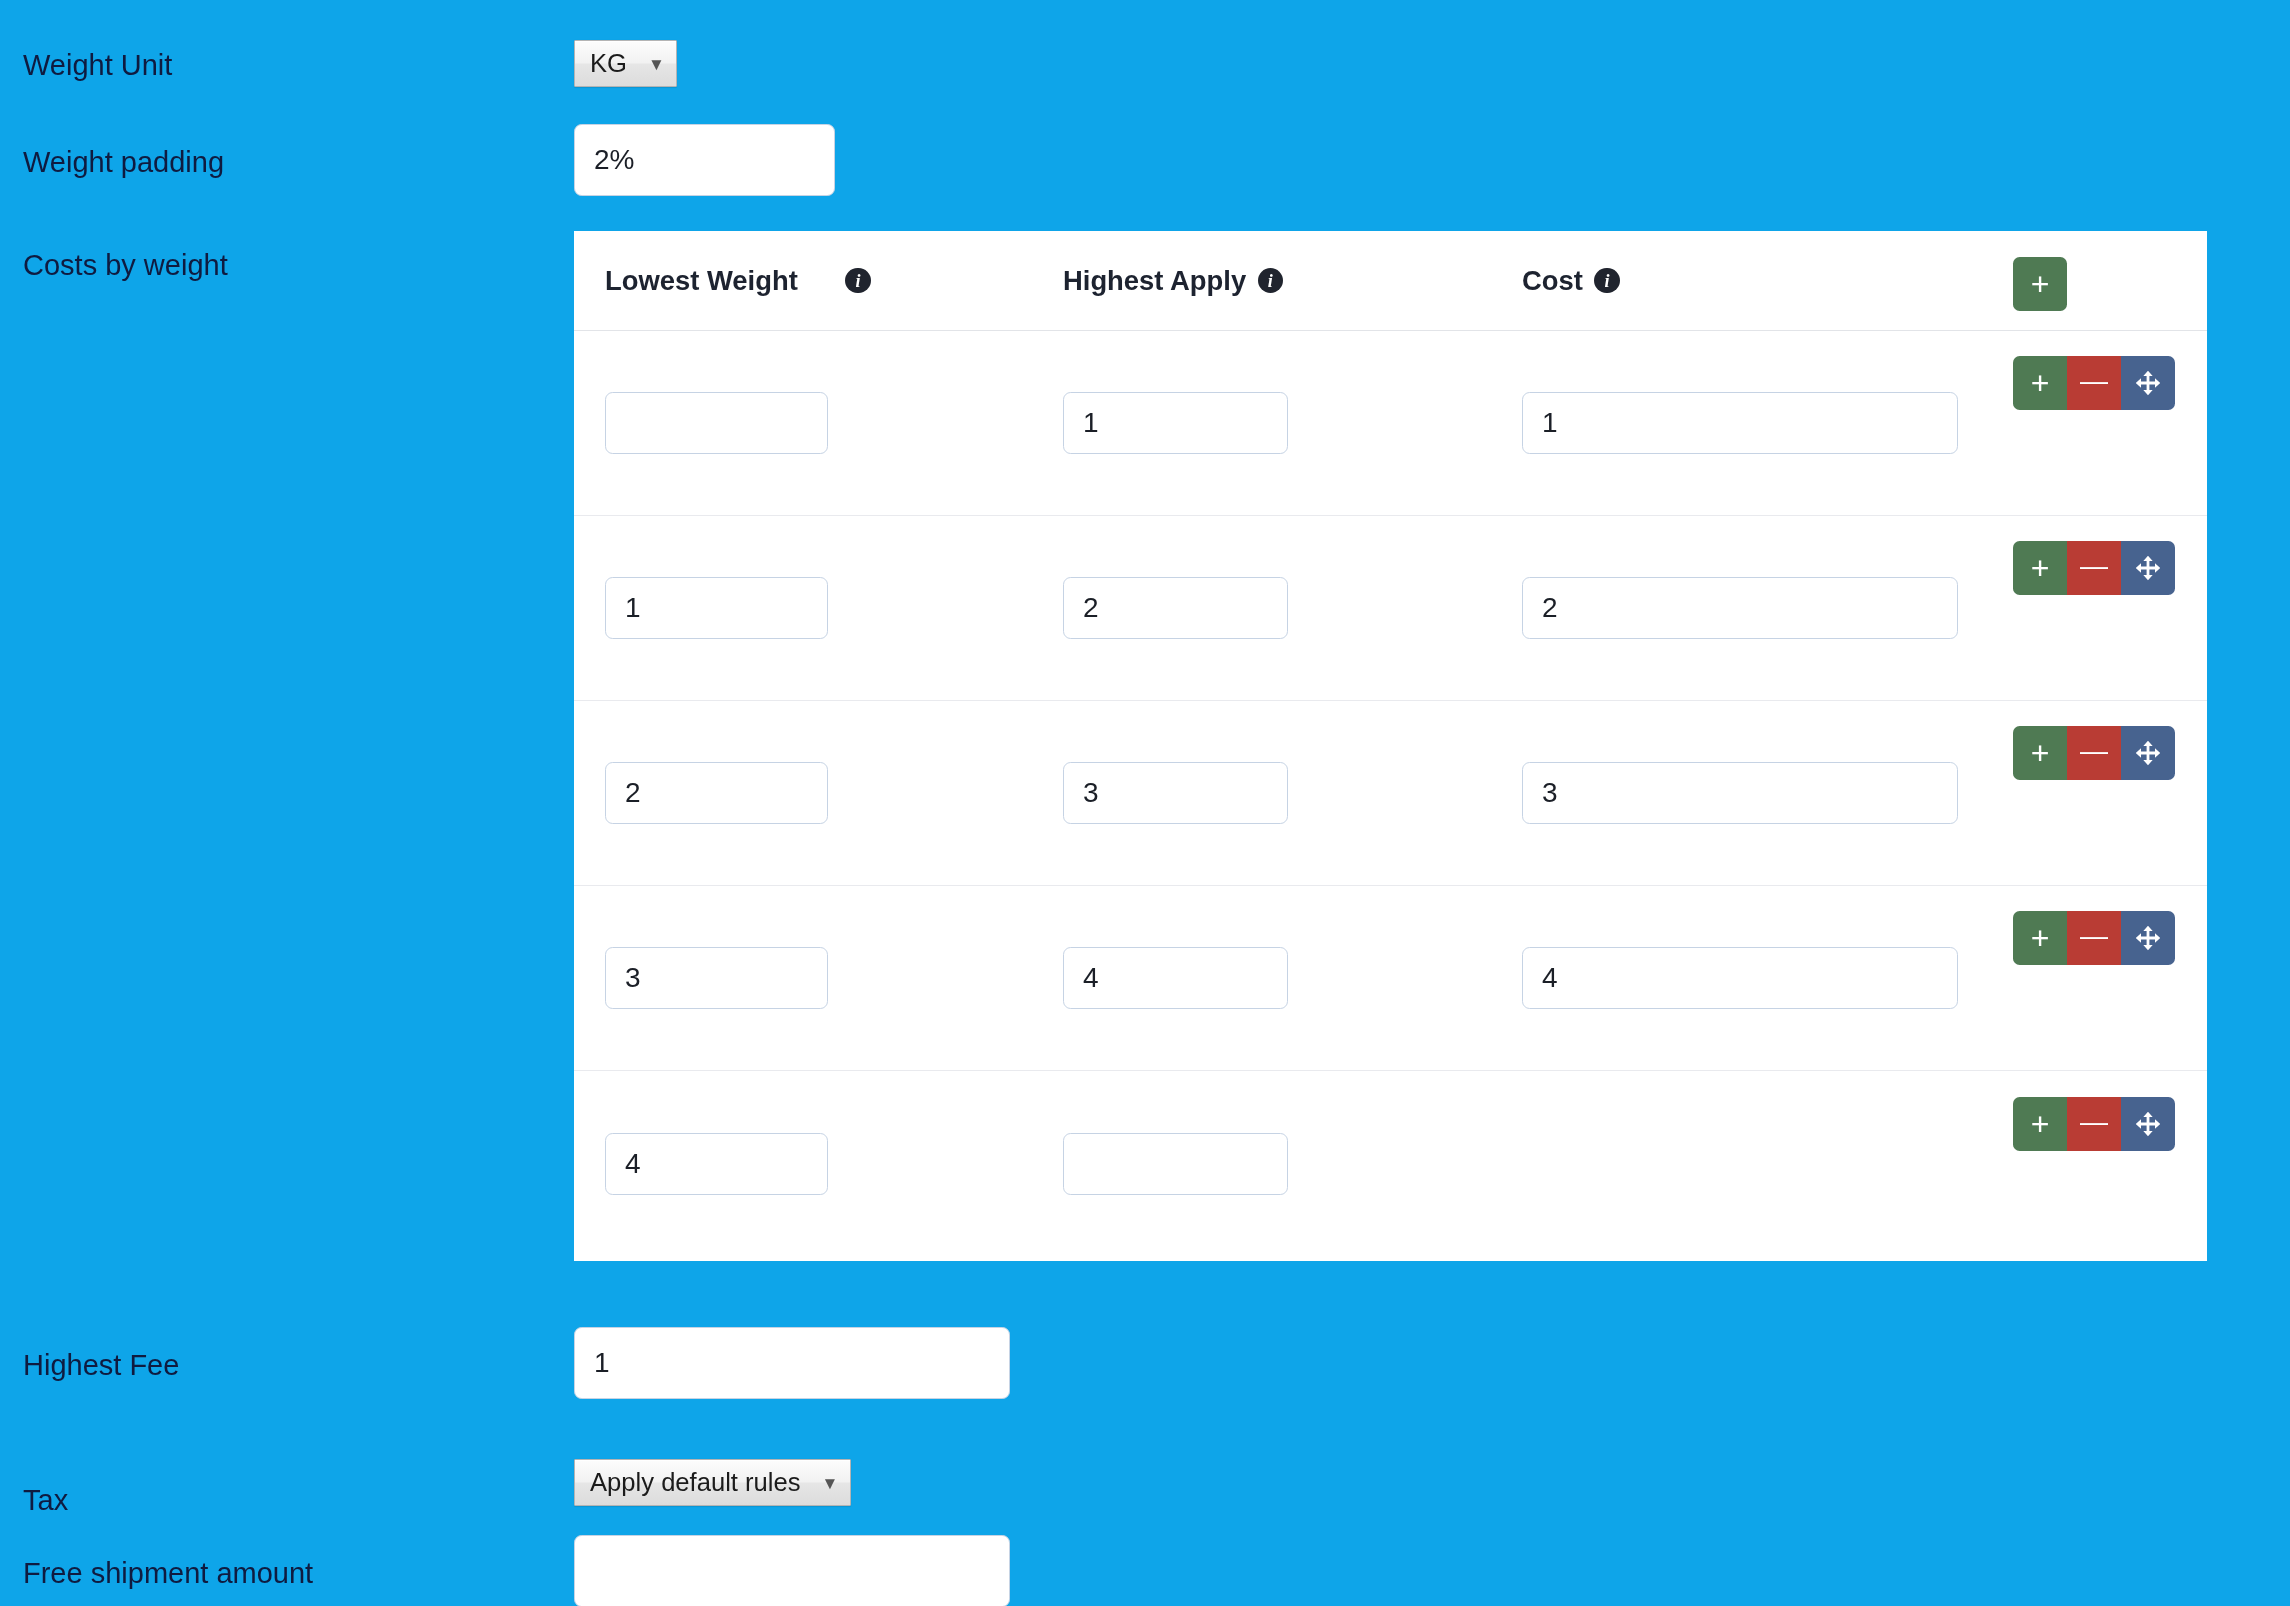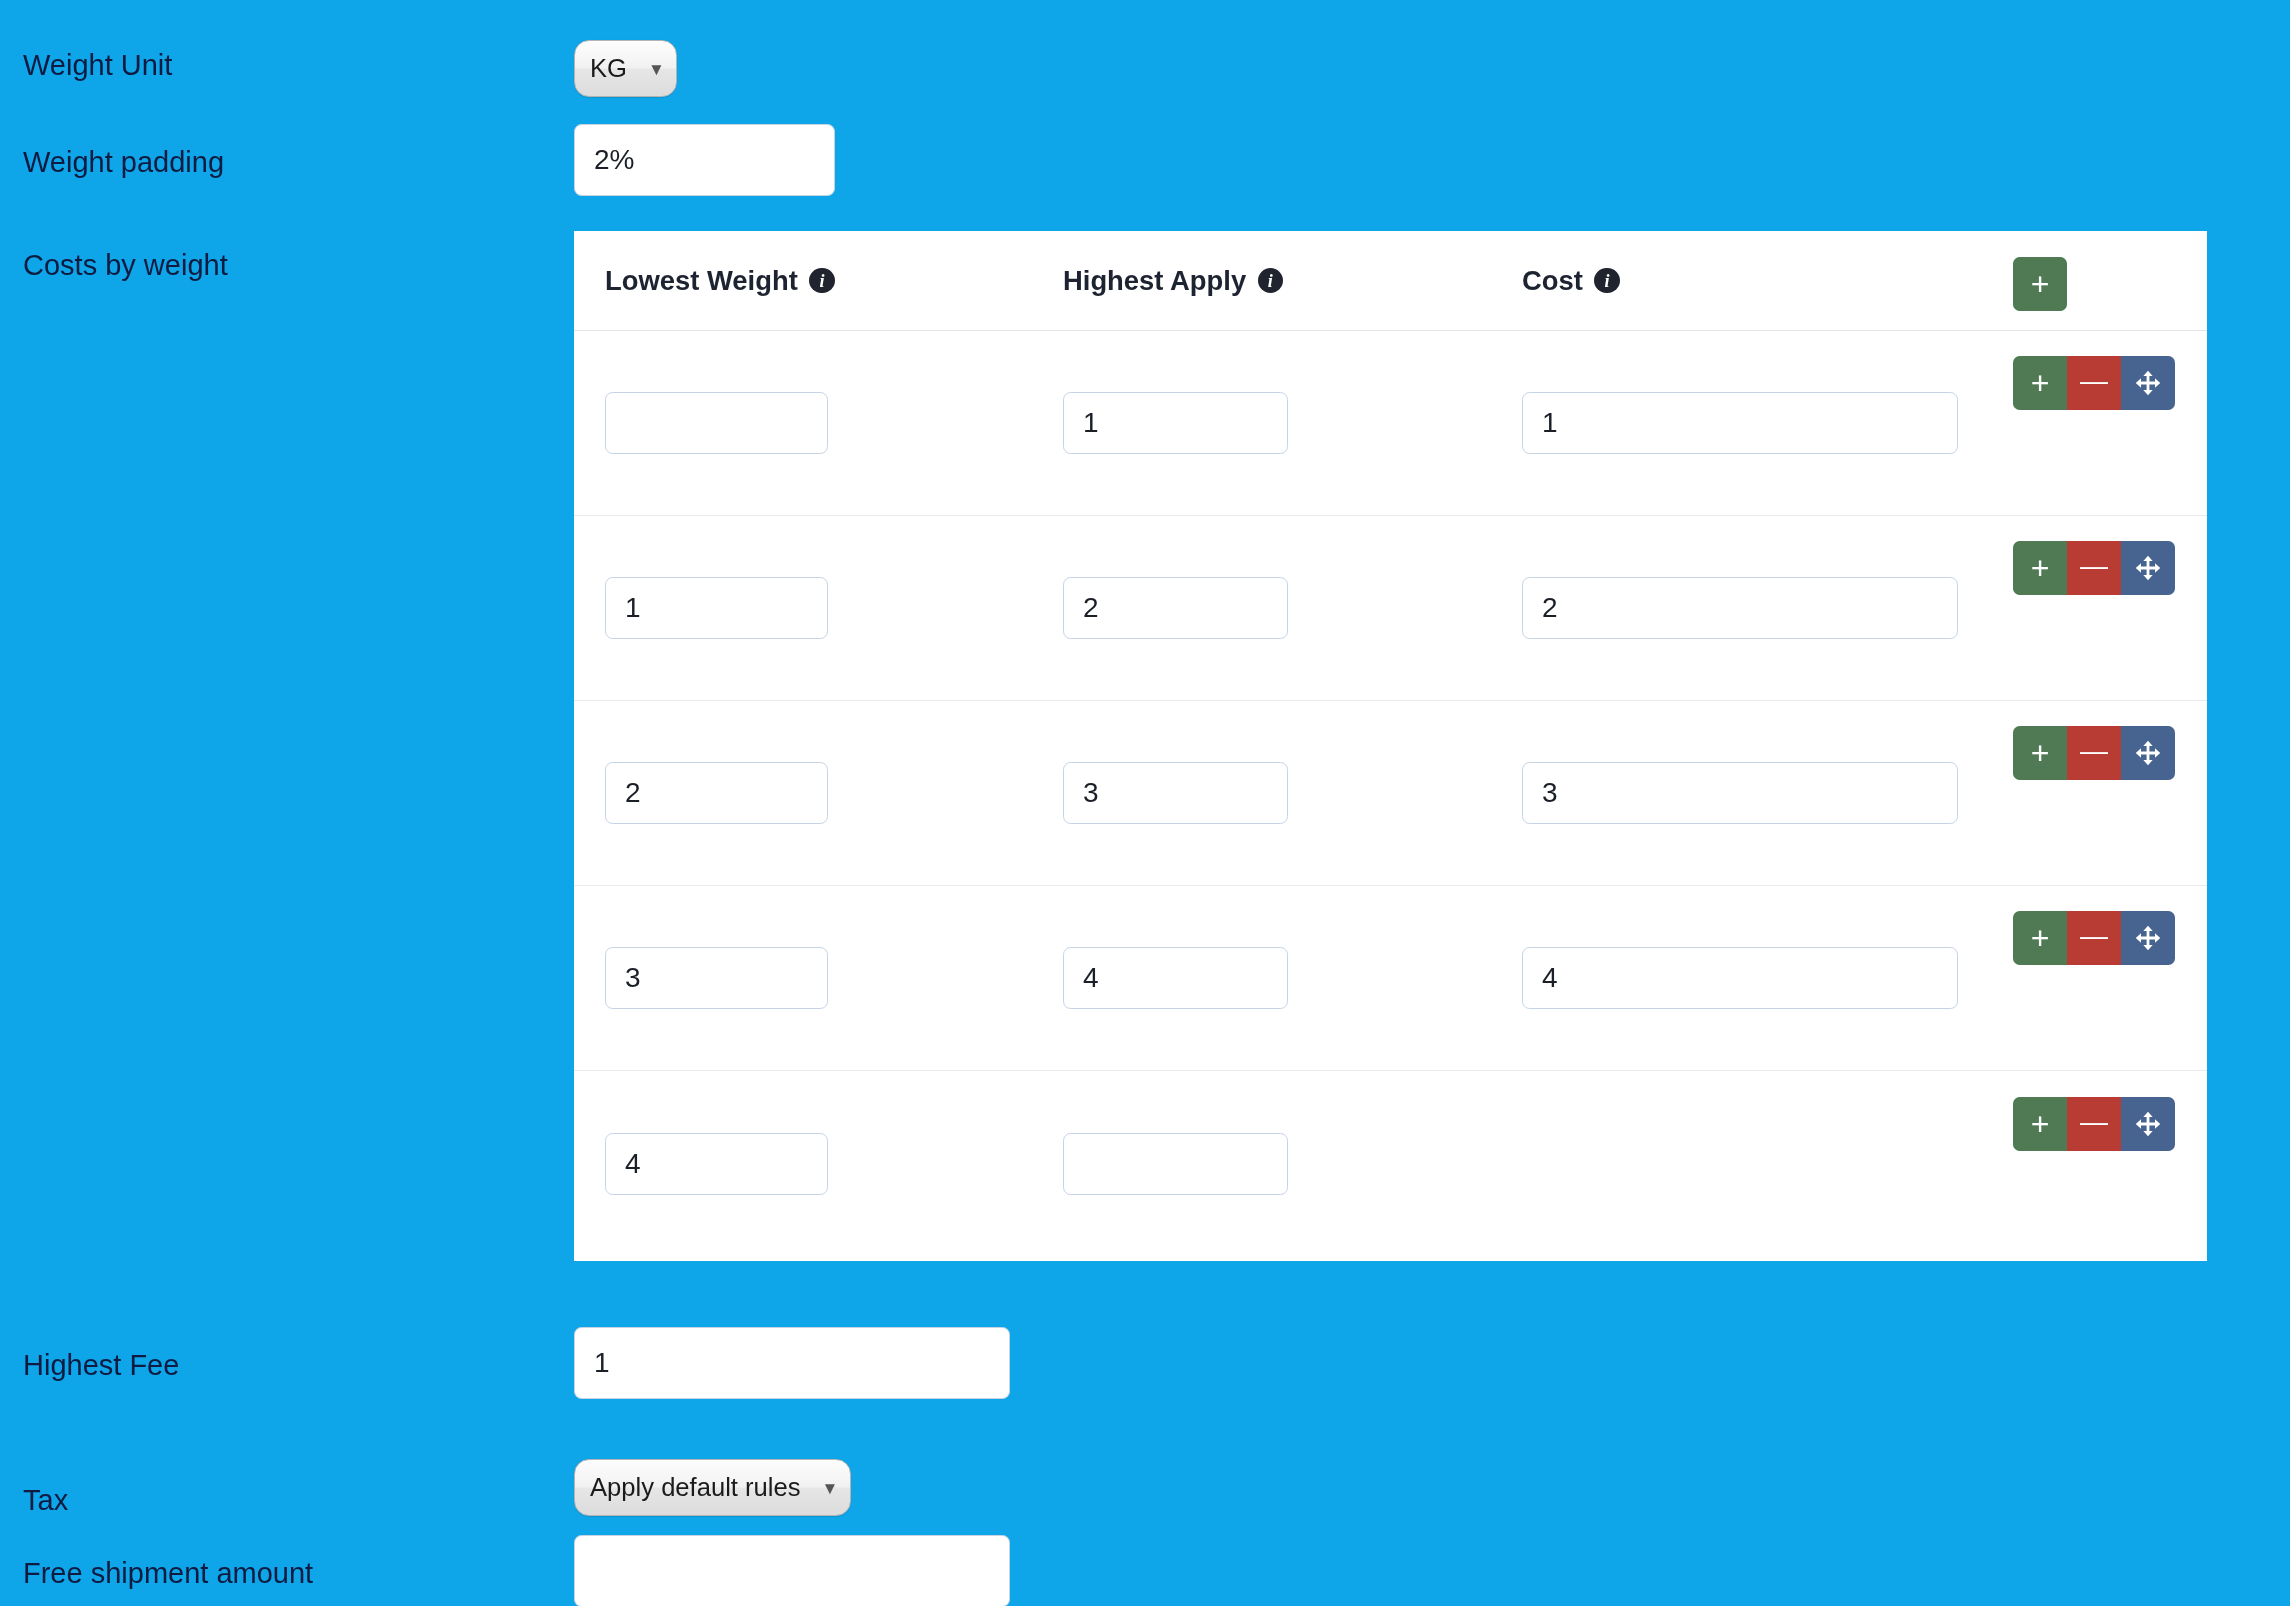--- a/index.html
+++ b/index.html
@@ -34,25 +34,25 @@
     line-height: 34px;
     font-weight: 400;
     white-space: nowrap;
   }
 
   
   .native-select {
     position: absolute;
     display: inline-flex;
     align-items: center;
-    height: 57px;
+    height: 47px;
     padding: 0 11.4px 0 15px;
     background: linear-gradient(180deg, #fdfdfd 0%, #f2f2f2 48%, #e6e6e6 52%, #dcdcdc 100%);
     border: 0.9px solid #b4b4b4;
-    border-radius: 15px;
+    border-radius: 1px;
     box-shadow: 0 0.9px 0.9px rgba(0,0,0,0.10), inset 0 0.9px 0 rgba(255,255,255,0.85);
     color: #1b1b1b;
     font-size: 25.6px;
     line-height: 1;
     white-space: nowrap;
     cursor: default;
   }
   .native-select .sel-label { margin-right: 21px; }
   .native-select .caret {
     color: #555;
@@ -95,21 +95,21 @@
     position: absolute;
     top: 50%;
     transform: translateY(-50%);
     color: #1d2330;
     font-size: 27.4px;
     font-weight: bold;
     white-space: nowrap;
     display: flex;
     align-items: center;
   }
-  .th-1 { left: 31px; }
+  .th-1 { left: 31px; gap: 36px; }
   .th-2 { left: 489px; }
   .th-3 { left: 948px; }
 
   .info-icon {
     display: inline-flex;
     align-items: center;
     justify-content: center;
     width: 25.6px;
     height: 25.6px;
     border-radius: 50%;

